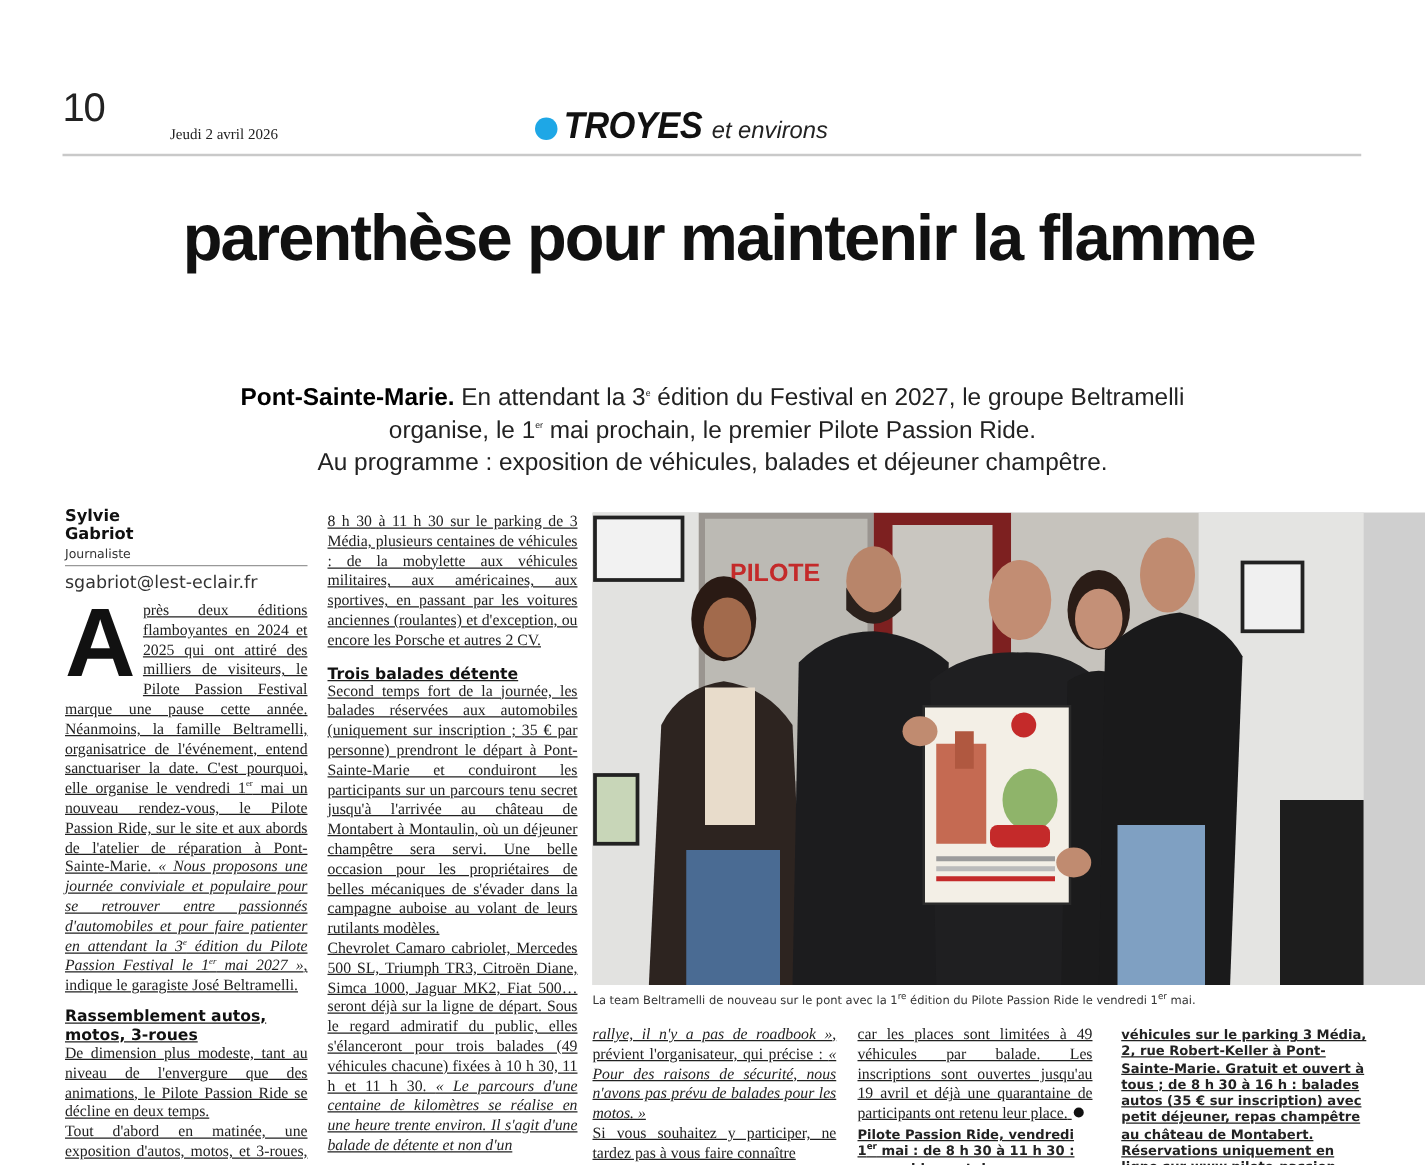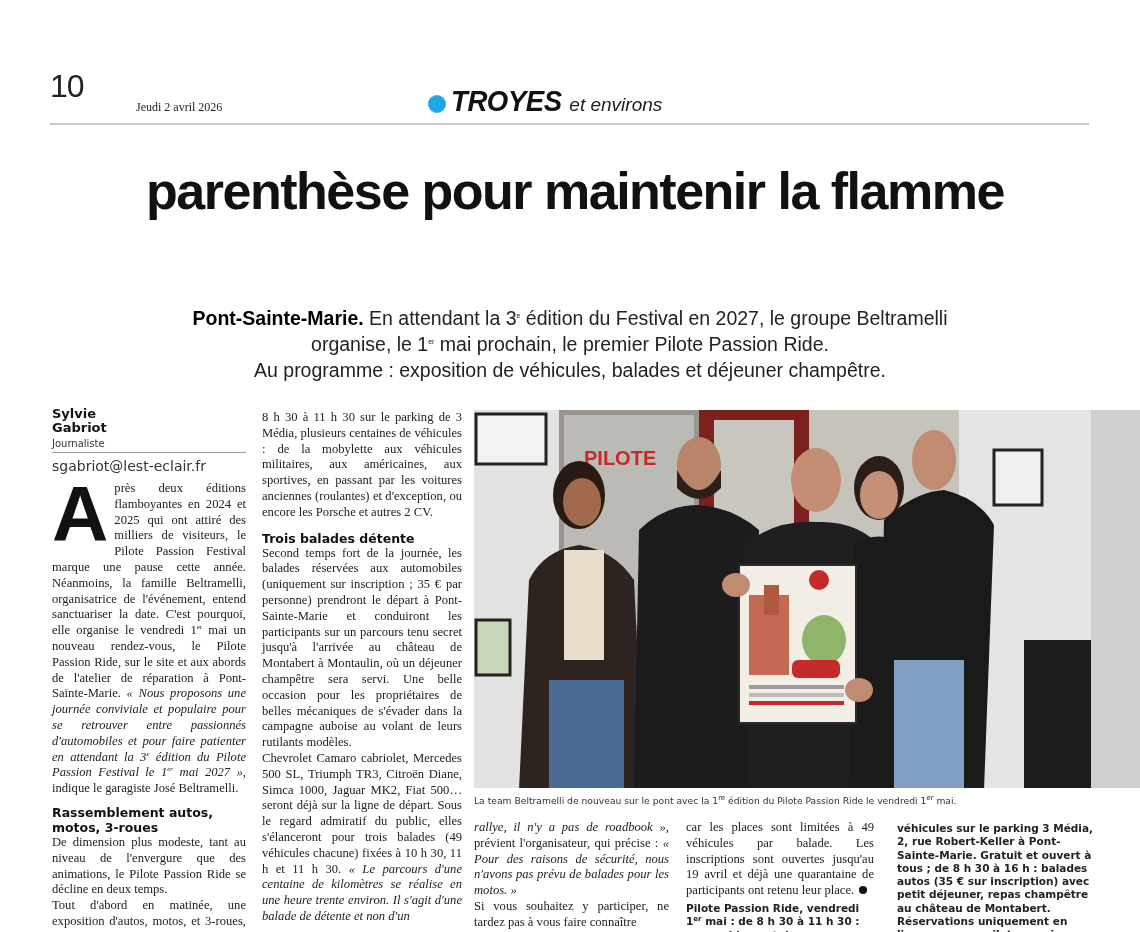--- a/index.html
+++ b/index.html
@@ -23,21 +23,21 @@
   .standfirst { left: 150px; top: 305px; width: 840px; text-align: center; font-family: "Liberation Sans", sans-serif; font-size: 19.5px; line-height: 26px; color: #222; }
   .standfirst .place { color: #000000; font-weight: bold; }
 
   
   .byline { left: 52px; top: 407px; width: 194px; font-family: "DejaVu Sans", sans-serif; }
   .byline .author { font-weight: bold; font-size: 13px; line-height: 14px; color: #111; }
   .byline .role { font-size: 10px; color: #333; margin-top: 3px; padding-bottom: 3px; border-bottom: 1px solid #999; }
   .byline .email { font-size: 14px; color: #333; margin-top: 5px; }
 
   
-  .col { font-family: "Liberation Serif", serif; font-size: 12.6px; line-height: 15.8px; color: #222; text-align: justify; hyphens: auto; }
+  .col { font-family: "Liberation Serif", serif; font-size: 12.6px; line-height: 15.8px; color: #222; text-align: justify; hyphens: auto; text-decoration: underline; }
   .col p { margin: 0; }
   .col em { font-style: italic; }
   .col h3 { font-family: "DejaVu Sans", sans-serif; font-size: 12.5px; line-height: 15px; font-weight: bold; margin: 0; color: #111; text-align: left; }
   .col1 { left: 52px; top: 481px; width: 194px; }
   .col2 { left: 262px; top: 410px; width: 200px; }
   .col3 { left: 474px; top: 820px; width: 195px; }
   .col4 { left: 686px; top: 820px; width: 188px; }
   .col5 { left: 897px; top: 822px; width: 200px; }
   .dropcap { float: left; font-family: "Liberation Sans", sans-serif; font-weight: 900; font-size: 78px; line-height: 62px; margin: 2px 6px 0 0; color: #111; }
   .sup { font-size: 7px; vertical-align: super; line-height: 0; }

